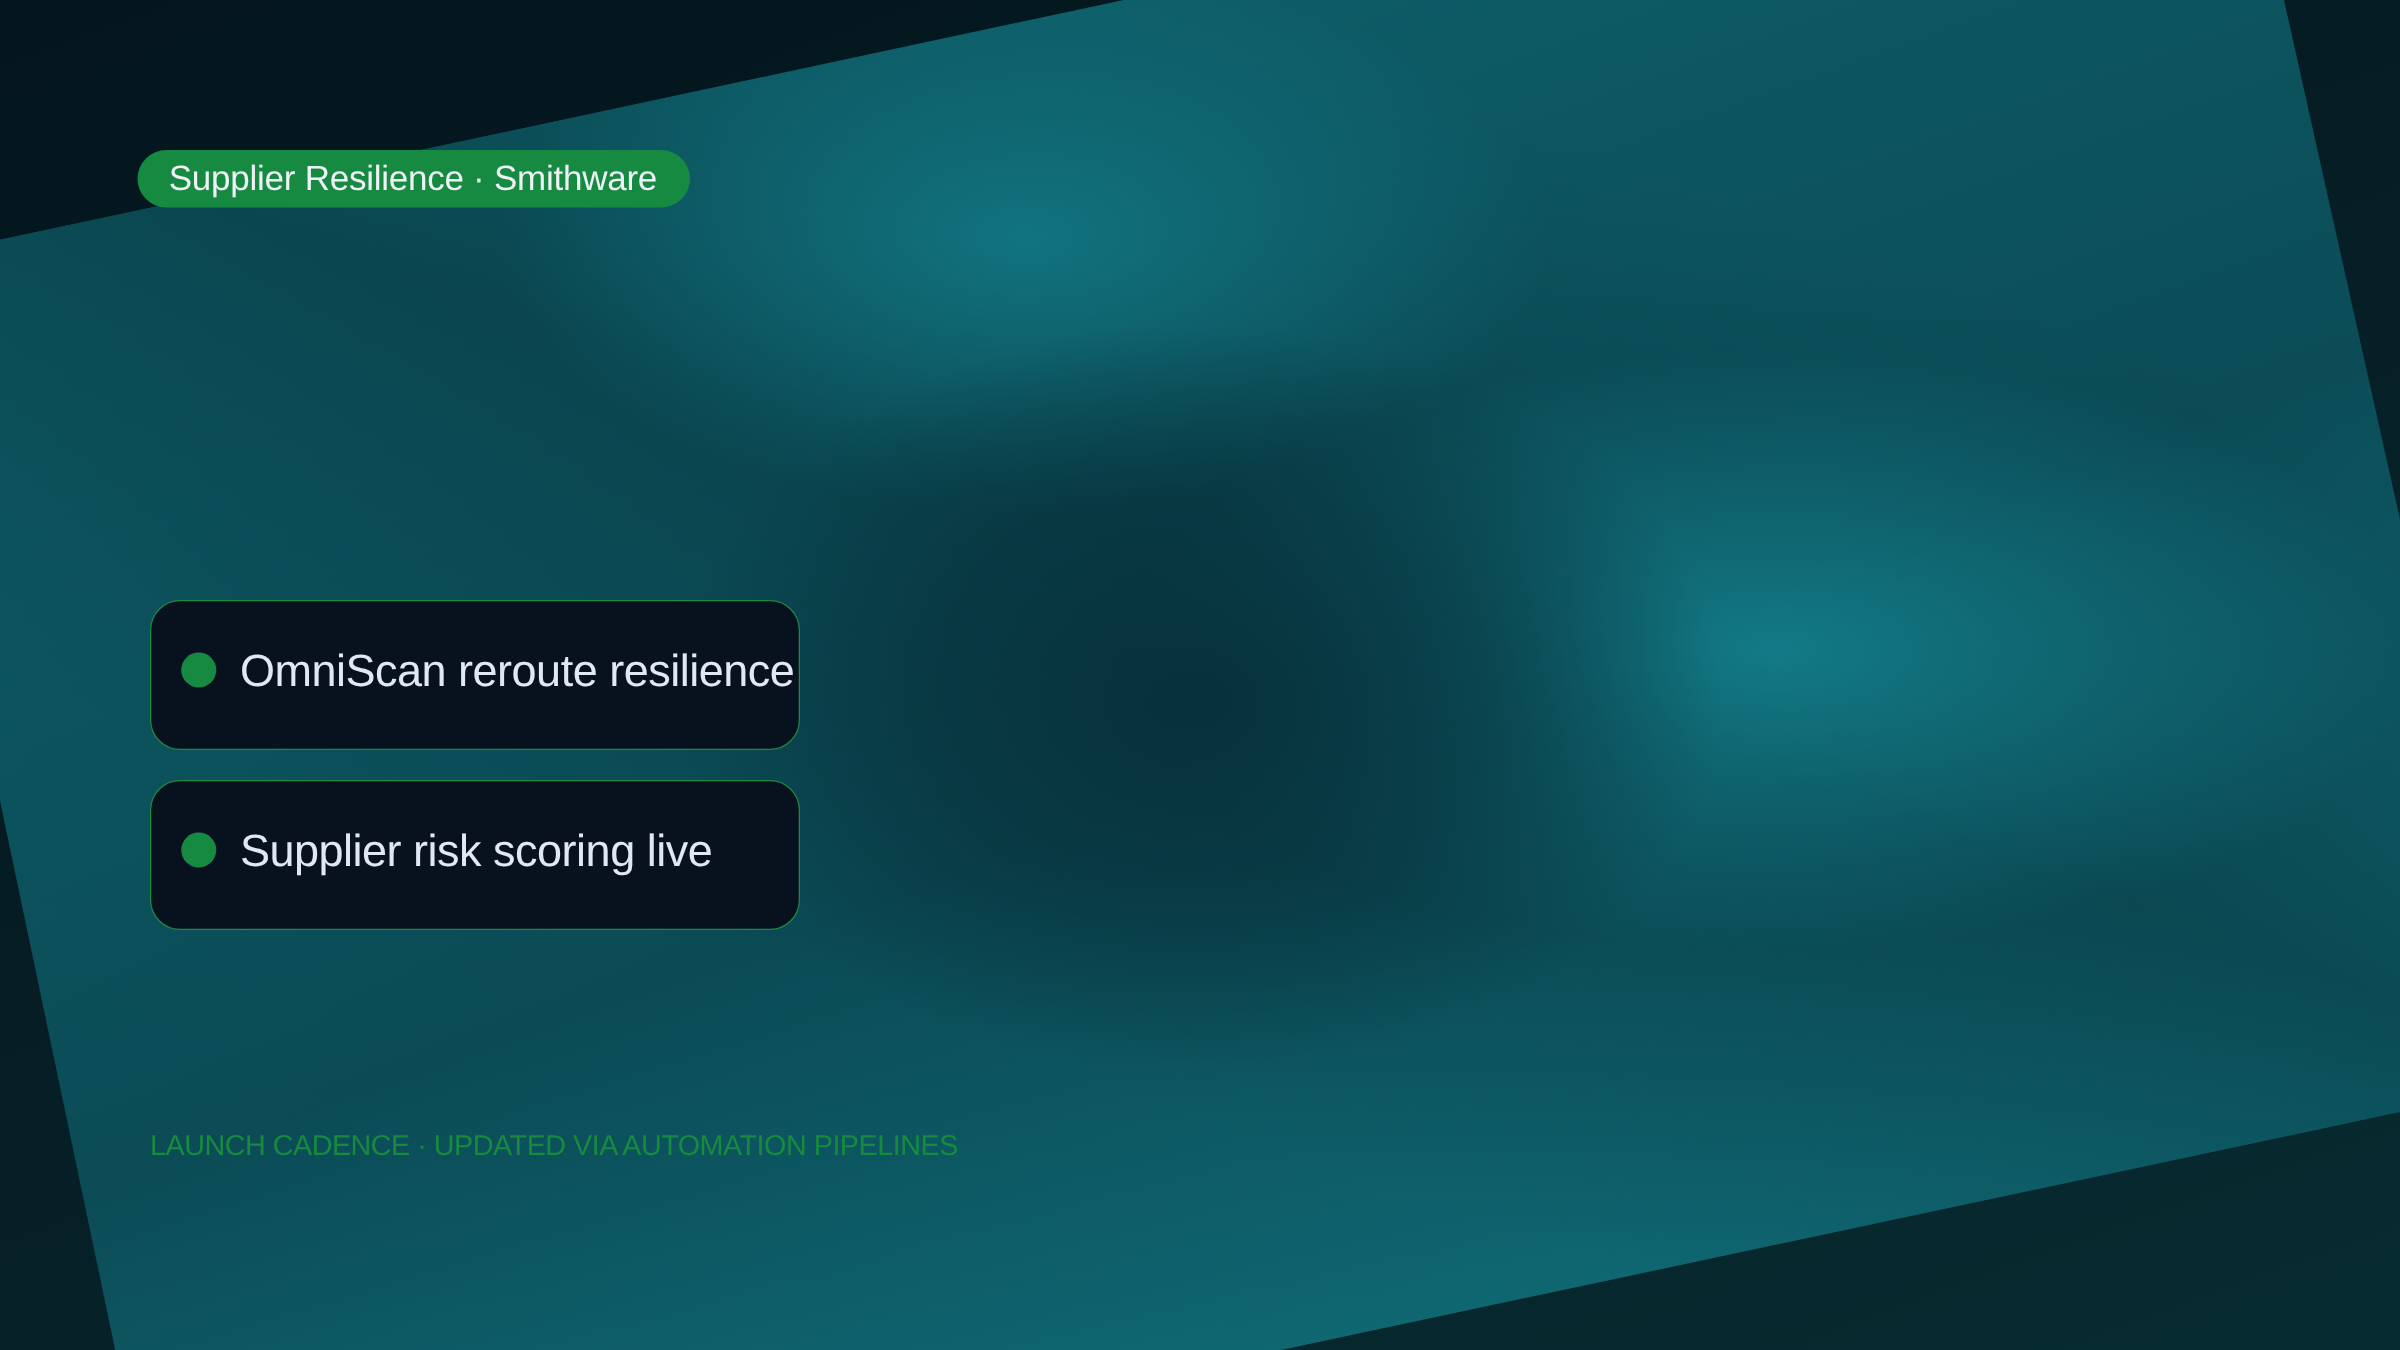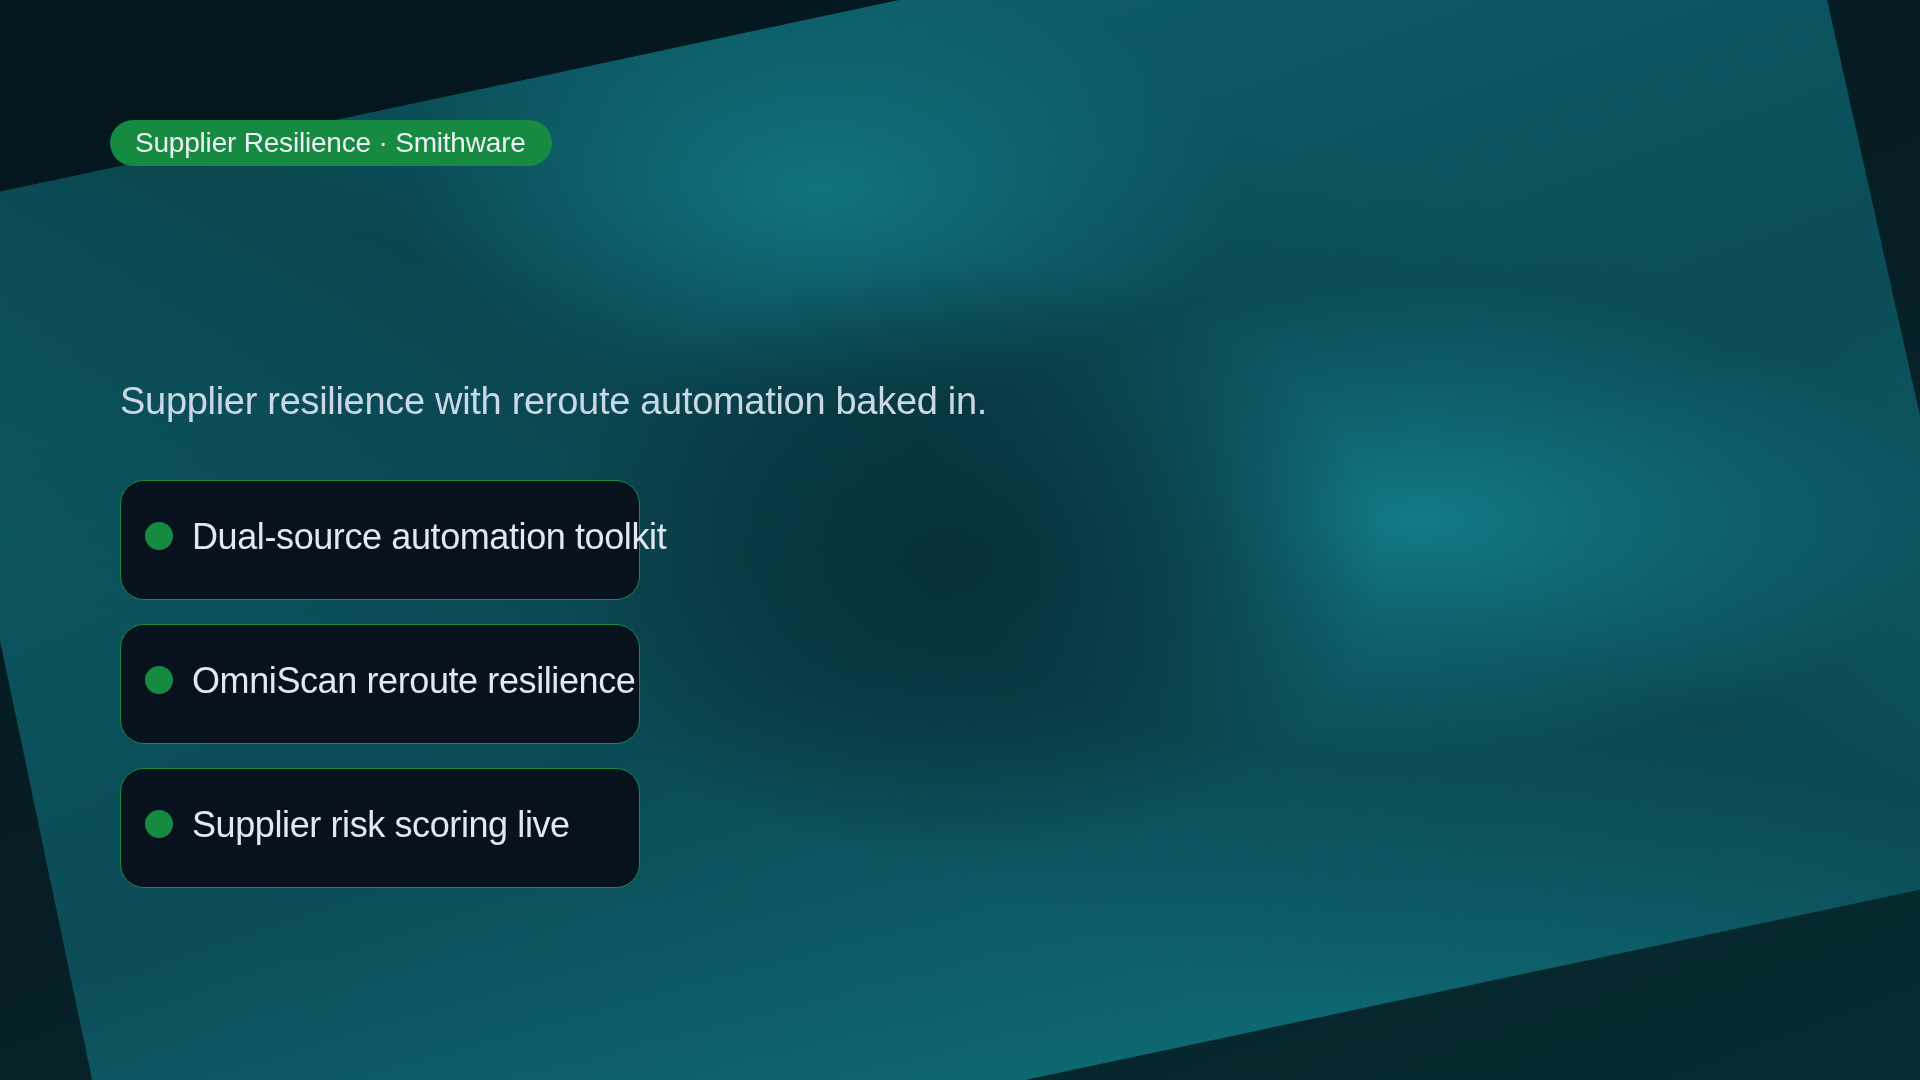--- a/index.html
+++ b/index.html
@@ -126,31 +126,27 @@
 </head>
 <body>
 
 <div class="stage">
   <div class="panel"></div>
 
   <div class="content">
     <div class="pill">Supplier Resilience · Smithware</div>
 
 
-    <p class="subtitle">Supplier resilience with reroute automation baked in.</p>
 
     <div class="cards">
-      <div class="card">
-        <span class="dot"></span>
-        <span class="label">Dual-source automation toolkit</span>
-      </div>
       <div class="card">
         <span class="dot"></span>
         <span class="label">OmniScan reroute resilience</span>
       </div>
       <div class="card">
         <span class="dot"></span>
         <span class="label">Supplier risk scoring live</span>
       </div>
     </div>
 
+    <div class="footer">LAUNCH CADENCE · UPDATED VIA AUTOMATION PIPELINES</div>
   </div>
 </div>
 
 </body></html>

